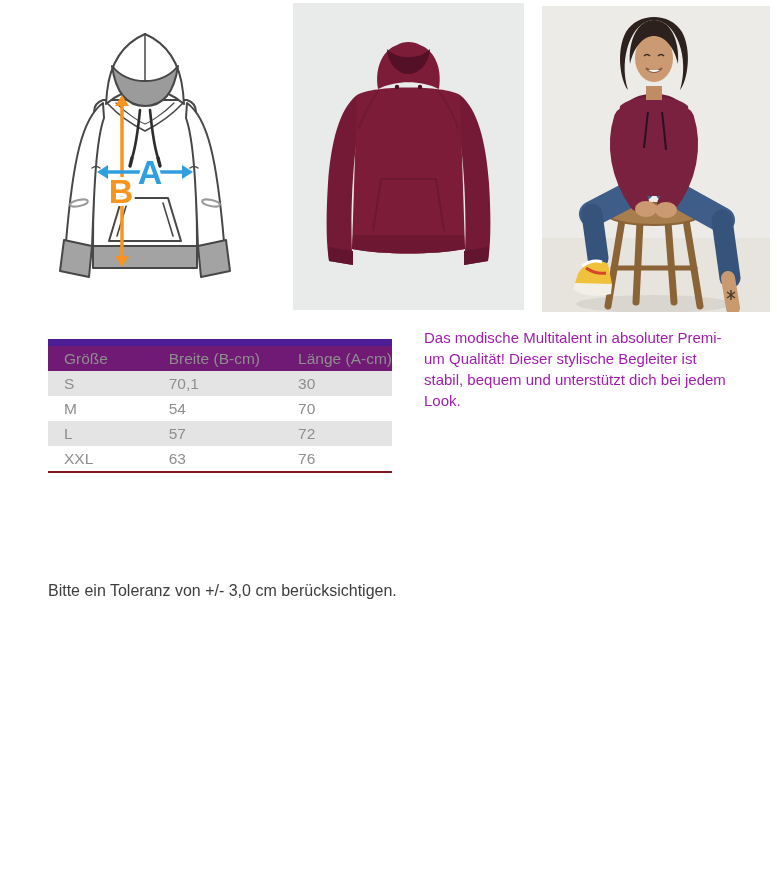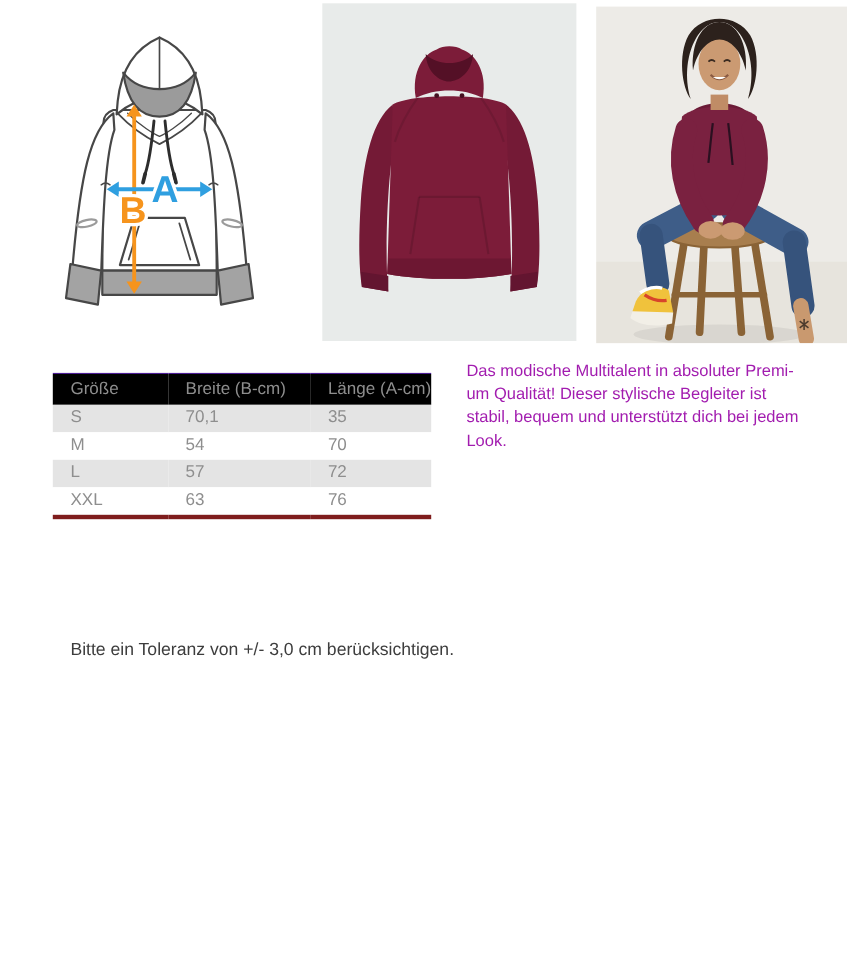--- a/index.html
+++ b/index.html
@@ -14,27 +14,27 @@
   .diagram-box svg,.flat-photo svg,.model-photo svg{display:block;width:100%;height:100%;}
 
   
   table.size-table{
     position:absolute;left:48px;top:339px;width:344px;
     border-collapse:collapse;font-size:15.5px;color:#8e8e8e;
   }
   .size-table th,.size-table td{
     font-weight:400;text-align:left;padding:0 0 0 16px;height:25px;white-space:nowrap;
   }
-  .size-table thead tr{border-top:1px solid #4c1d95;background:#000000;height:28px;}
+  .size-table thead tr{border-top:7px solid #4c1d95;background:#701a75;height:28px;}
   .size-table tbody tr:nth-child(odd){background:#e4e4e4;}
   .size-table tbody tr:nth-child(even){background:#ffffff;}
-  .size-table tbody tr:last-child{border-bottom:4px solid #7f1d1d;}
-
-  
-  .tolerance{position:absolute;left:64px;top:582px;font-size:16px;color:#3d3d3d;}
+  .size-table tbody tr:last-child{border-bottom:2px solid #7f1d1d;}
+
+  
+  .tolerance{position:absolute;left:48px;top:582px;font-size:16px;color:#3d3d3d;}
 
   
   .desc{position:absolute;left:424px;top:327px;width:353px;font-size:15px;line-height:21px;color:#a21caf;}
   .desc .para{white-space:pre;margin:0 0 21px 0;}
   .desc .para:last-child{margin-bottom:0;}
 
   
   .meas-label{font-family:"Liberation Sans",sans-serif;font-weight:bold;font-size:34px;
     paint-order:stroke;stroke:#ffffff;stroke-width:6px;text-anchor:middle;}
 </style>
@@ -193,21 +193,21 @@
       <tr>
         <th>Größe</th>
         <th>Breite (B-cm)</th>
         <th>Länge (A-cm)</th>
       </tr>
     </thead>
     <tbody>
       <tr>
         <td>S</td>
         <td>70,1</td>
-        <td>35</td>
+        <td>30</td>
       </tr>
       <tr>
         <td>M</td>
         <td>54</td>
         <td>70</td>
       </tr>
       <tr>
         <td>L</td>
         <td>57</td>
         <td>72</td>

